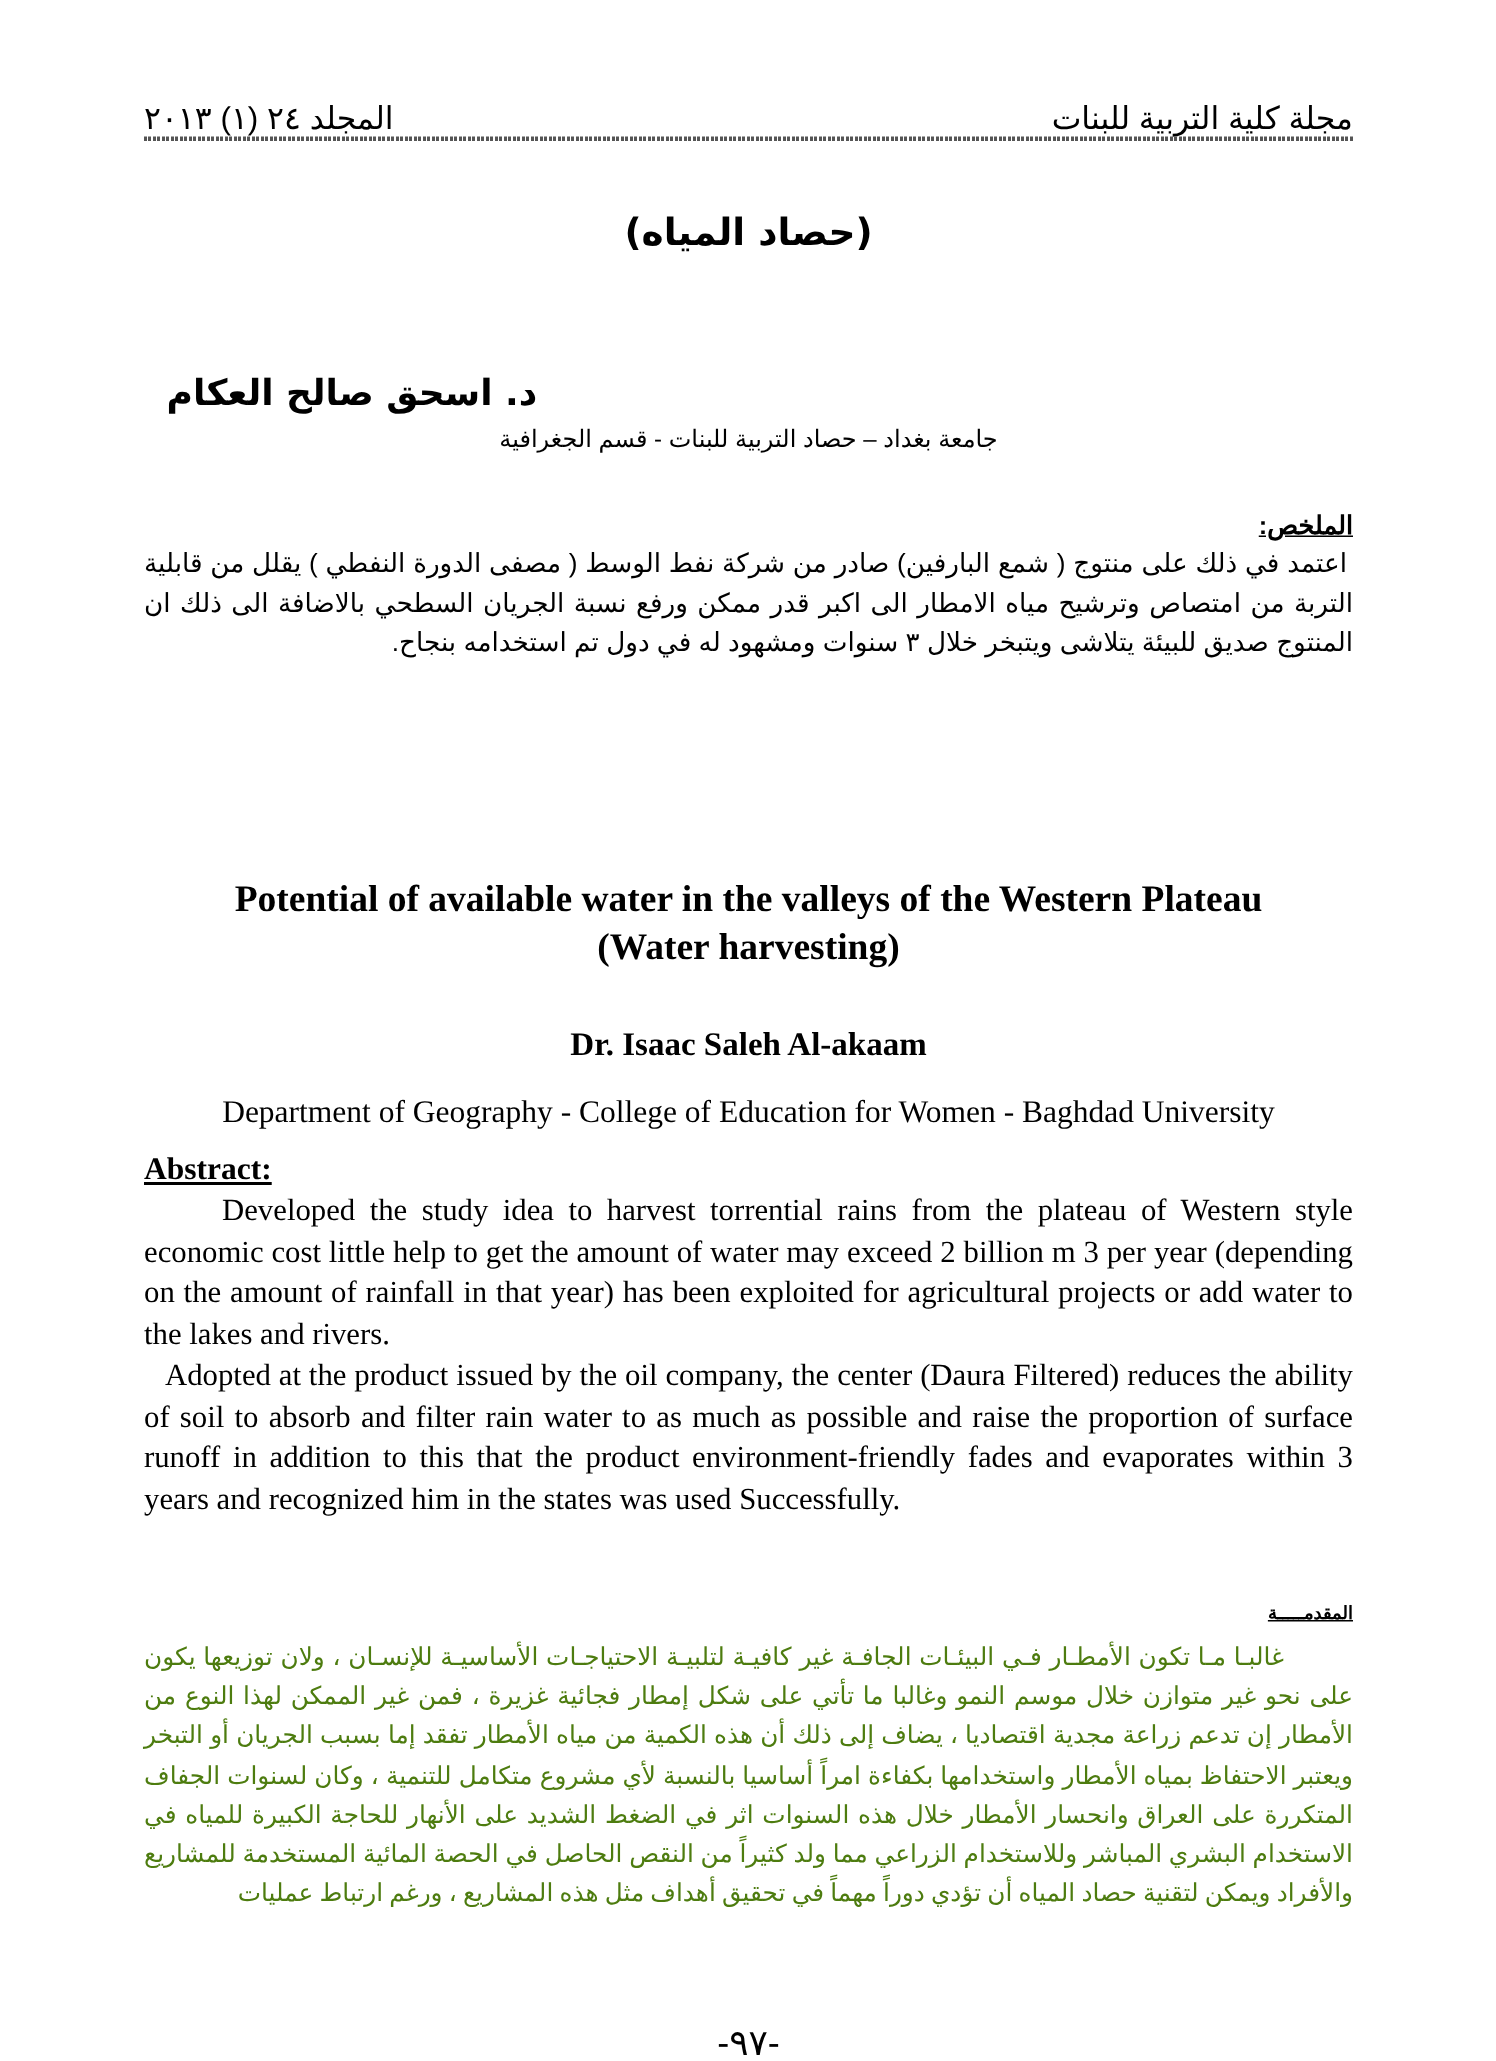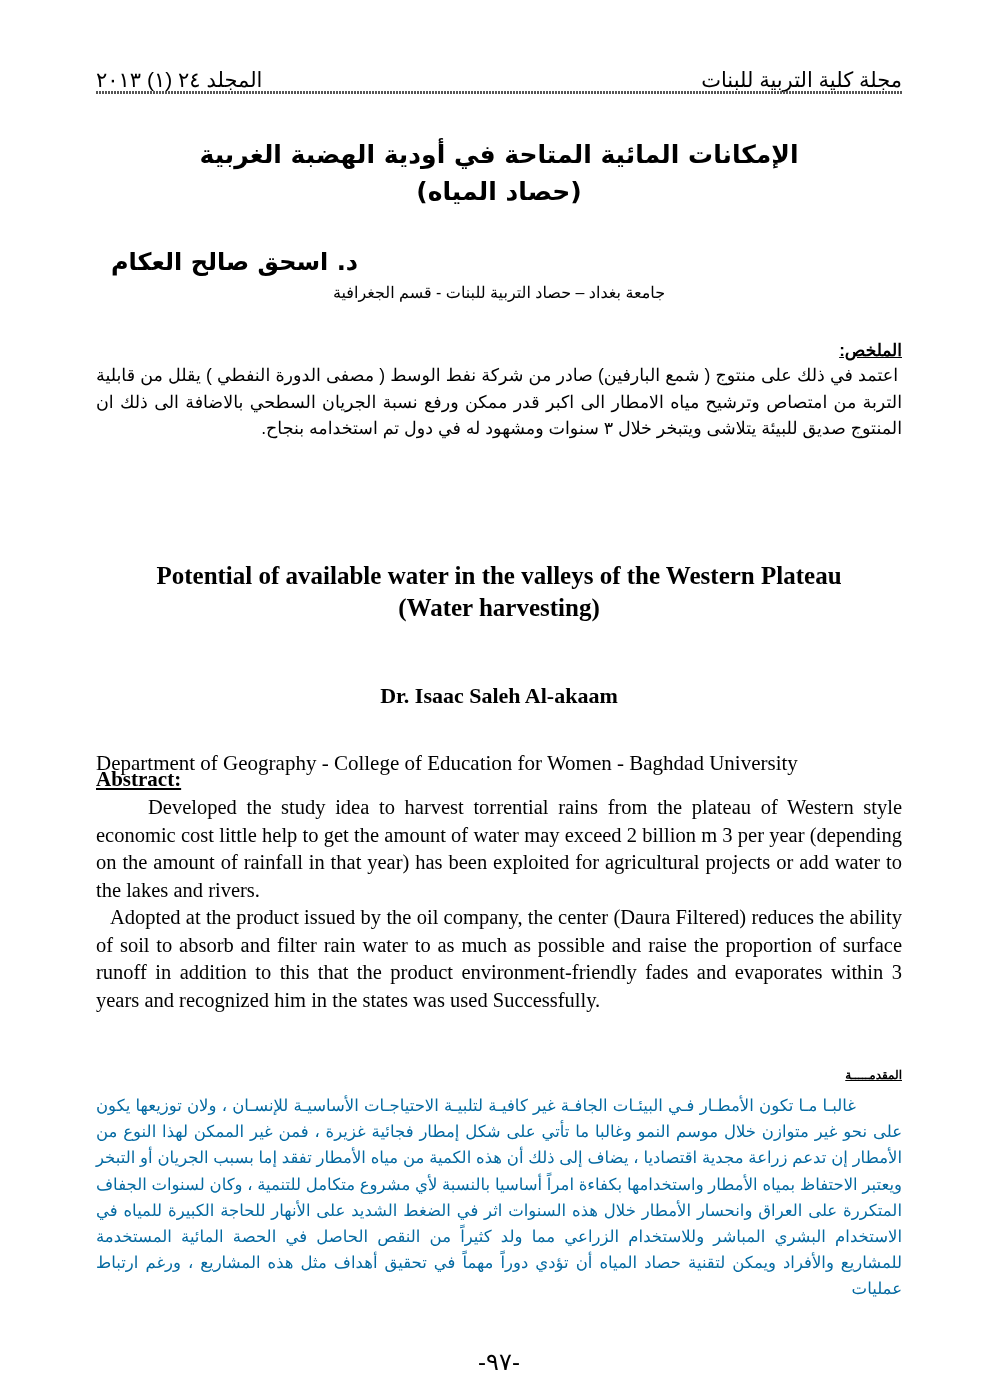--- a/index.html
+++ b/index.html
@@ -23,56 +23,55 @@
     font-family: "Liberation Sans", sans-serif; font-size: 16px; }
 
   .abs-ar-head { position: absolute; top: 340px; right: 0; font-family: "Liberation Sans", sans-serif;
     font-size: 17px; font-weight: bold; text-decoration: underline; }
   .abs-ar { position: absolute; top: 362px; left: 0; width: 806px; font-family: "Liberation Sans", sans-serif;
     font-size: 17.5px; line-height: 26.6px; text-align: justify; }
   .abs-ar p { margin: 0; }
   .abs-ar p.first { text-indent: 30px; }
   .abs-ar p.second { text-indent: 4px; }
 
-  .title-en { position: absolute; top: 560px; left: 0; width: 806px; text-align: center;
+  .title-en { position: absolute; top: 584px; left: 0; width: 806px; text-align: center;
     font-size: 25px; font-weight: bold; line-height: 32px; }
   .author-en { position: absolute; top: 683px; left: 0; width: 806px; text-align: center;
     font-size: 22px; font-weight: bold; }
-  .affil-en { position: absolute; top: 751px; left: 0; width: 806px; text-align: left;
+  .affil-en { position: absolute; top: 729px; left: 0; width: 806px; text-align: center;
     font-size: 21px; }
 
   .abs-en-head { position: absolute; top: 767px; left: 0; font-size: 21px; font-weight: bold; text-decoration: underline; }
   .abs-en { position: absolute; top: 794px; left: 0; width: 806px; font-size: 20.5px; line-height: 27.5px;
     text-align: justify; }
   .abs-en p { margin: 0; }
   .abs-en p.first { text-indent: 52px; }
   .abs-en p.second { text-indent: 14px; }
 
   .intro-head { position: absolute; top: 1068px; right: 0; font-family: "Liberation Sans", sans-serif;
     font-size: 12px; font-weight: bold; text-decoration: underline; }
-  .intro { position: absolute; top: 1092px; left: 0; width: 806px; font-family: Liberation Sans, sans-serif;
-    font-size: 16.5px; line-height: 26.2px; text-align: justify; color: #0369a1; filter: blur(0.25px); }
+  .intro { position: absolute; top: 1092px; left: 0; width: 806px; font-family: Liberation Serif, serif;
+    font-size: 16.5px; line-height: 26.2px; text-align: justify; color: #4d7c0f; filter: blur(0.25px); }
   .intro p { margin: 0; text-indent: 46px; }
 
   .pagenum { position: absolute; top: 1348px; left: 0; width: 806px; text-align: center;
     font-family: Liberation Sans, sans-serif; font-size: 24px; }
 </style>
 </head>
 <body>
 
 <div class="page">
 
   <div class="runhead">
     <span>مجلة كلية التربية للبنات</span>
     <span>المجلد ٢٤ (١) ٢٠١٣</span>
     <div class="rule"></div>
   </div>
 
   <div class="title-ar ar">
-    <div>الإمكانات المائية المتاحة في أودية الهضبة الغربية</div>
     <div>(حصاد المياه)</div>
   </div>
 
   <div class="author-ar ar">د. اسحق صالح العكام</div>
   <div class="affil-ar ar">جامعة بغداد – حصاد التربية للبنات - قسم الجغرافية</div>
 
   <div class="abs-ar-head ar">الملخص:</div>
   <div class="abs-ar ar">
     <p class="second">اعتمد في ذلك على منتوج ( شمع البارفين) صادر من شركة نفط الوسط ( مصفى الدورة النفطي ) يقلل من قابلية التربة من امتصاص وترشيح مياه الامطار الى اكبر قدر ممكن ورفع نسبة الجريان السطحي بالاضافة الى ذلك ان المنتوج صديق للبيئة يتلاشى ويتبخر خلال ٣ سنوات ومشهود له في دول تم استخدامه بنجاح.</p>
   </div>

